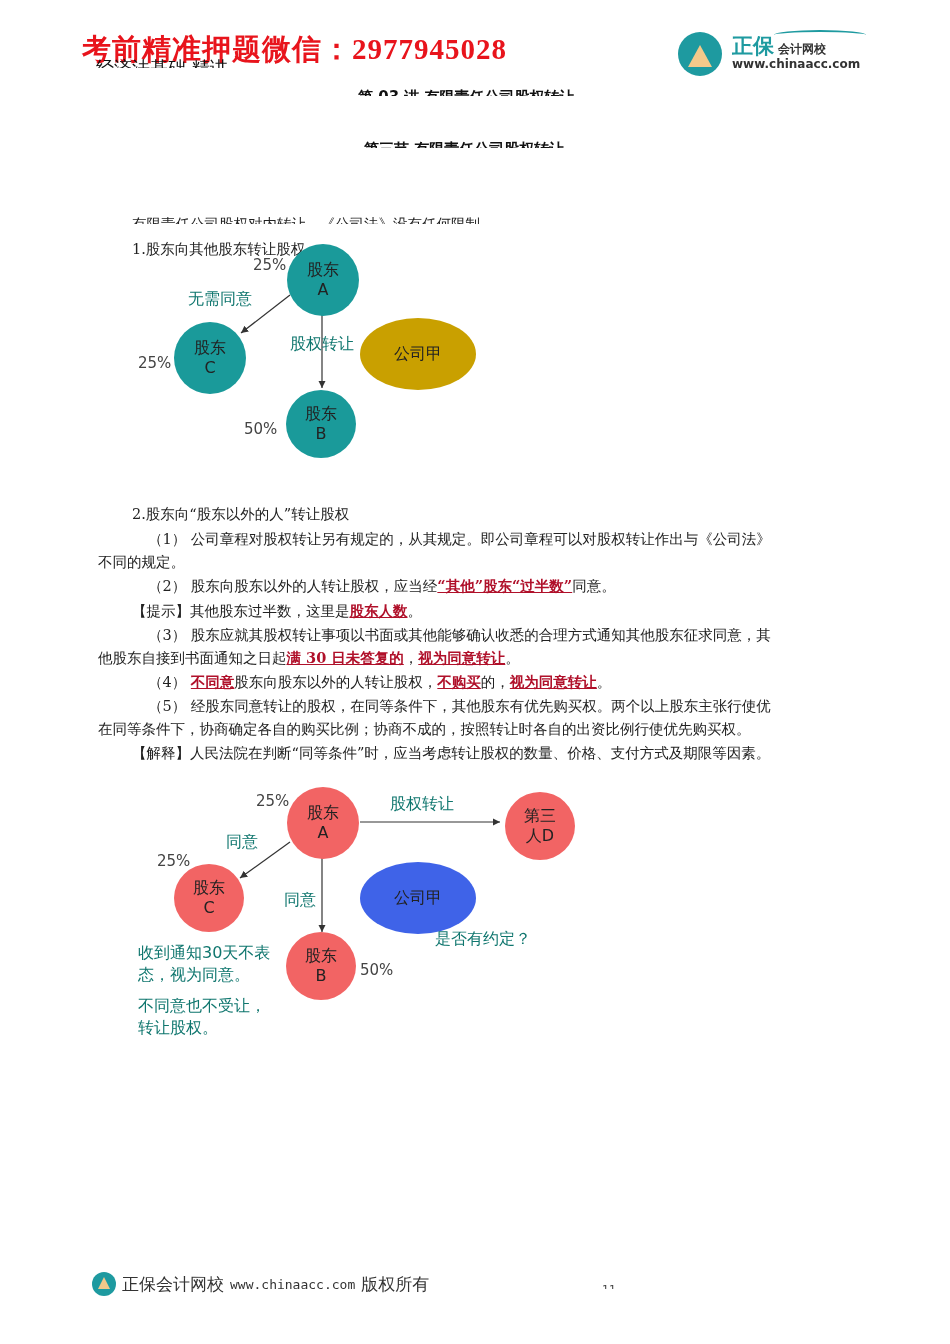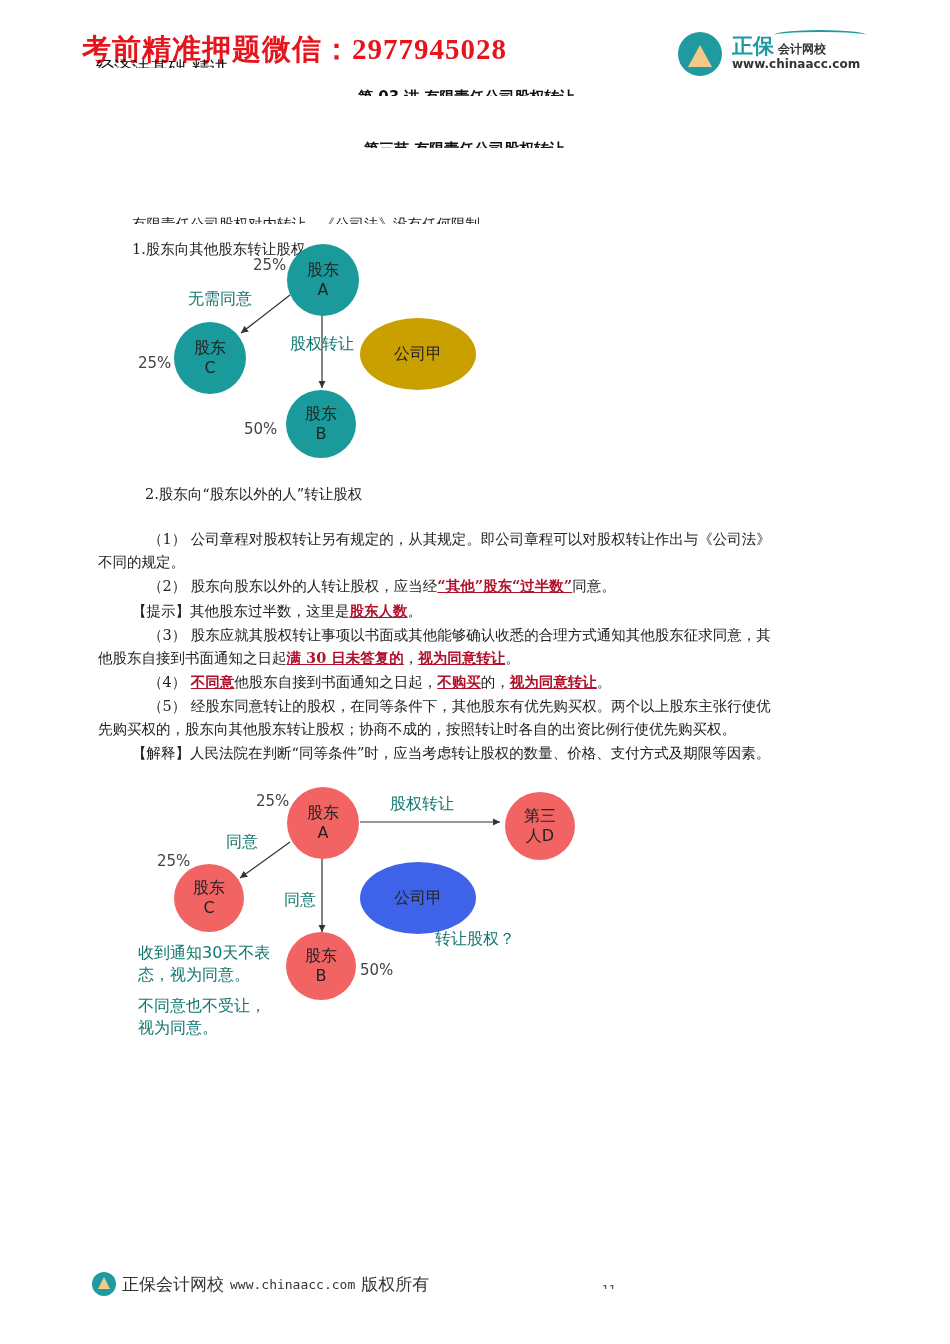--- a/index.html
+++ b/index.html
@@ -96,38 +96,38 @@
   <div class="pct" style="left:244px;top:420px;">50%</div>
 
   <div class="node" style="left:360px;top:318px;width:116px;height:72px;background:#c9a000;">
     <span>公司甲</span>
   </div>
 
   <div class="lbl" style="left:188px;top:289px;">无需同意</div>
   <div class="lbl" style="left:290px;top:334px;">股权转让</div>
 </div>
 
-<div class="abs p" style="left:132px;top:482px;margin-left:13px;">2.股东向“股东以外的人”转让股权</div>
+<div class="abs p" style="left:132px;top:502px;">2.股东向“股东以外的人”转让股权</div>
 <div class="abs p" style="left:148px;top:527px;">（1） 公司章程对股权转让另有规定的，从其规定。即公司章程可以对股权转让作出与《公司法》</div>
 <div class="abs p" style="left:98px;top:550px;">不同的规定。</div>
 <div class="abs p" style="left:148px;top:574px;">
   <span>（2） 股东向股东以外的人转让股权，应当经</span><span class="hl">“其他”股东“过半数”</span><span>同意。</span>
 </div>
 <div class="abs p" style="left:132px;top:599px;">
   <span>【提示】其他股东过半数，这里是</span><span class="hl">股东人数</span><span>。</span>
 </div>
 <div class="abs p" style="left:148px;top:623px;">（3） 股东应就其股权转让事项以书面或其他能够确认收悉的合理方式通知其他股东征求同意，其</div>
 <div class="abs p" style="left:98px;top:646px;">
   <span>他股东自接到书面通知之日起</span><span class="hl">满 30 日未答复的</span><span>，</span><span class="hl">视为同意转让</span><span>。</span>
 </div>
 <div class="abs p" style="left:148px;top:670px;">
-  <span>（4） </span><span class="hl">不同意</span><span>他股东自接到书面通知之日起，</span><span class="hl">不购买</span><span>的，</span><span class="hl">视为同意转让</span><span>。</span>
+  <span>（4） </span><span class="hl">不同意</span><span>股东向股东以外的人转让股权，</span><span class="hl">不购买</span><span>的，</span><span class="hl">视为同意转让</span><span>。</span>
 </div>
 <div class="abs p" style="left:148px;top:694px;">（5） 经股东同意转让的股权，在同等条件下，其他股东有优先购买权。两个以上股东主张行使优</div>
-<div class="abs p" style="left:98px;top:717px;">先购买权的，股东向其他股东转让股权；协商不成的，按照转让时各自的出资比例行使优先购买权。</div>
+<div class="abs p" style="left:98px;top:717px;">在同等条件下，协商确定各自的购买比例；协商不成的，按照转让时各自的出资比例行使优先购买权。</div>
 <div class="abs p" style="left:132px;top:741px;">【解释】人民法院在判断“同等条件”时，应当考虑转让股权的数量、价格、支付方式及期限等因素。</div>
 
 <div class="abs" style="left:0;top:0;width:950px;height:1344px;pointer-events:none;">
   <div class="node red" style="left:287px;top:787px;width:72px;height:72px;">
     <span>股东</span>
     <span>A</span>
   </div>
   <div class="pct" style="left:256px;top:792px;">25%</div>
 
   <div class="node red" style="left:174px;top:864px;width:70px;height:68px;">
@@ -147,28 +147,28 @@
     <span>人D</span>
   </div>
 
   <div class="node" style="left:360px;top:862px;width:116px;height:72px;background:#3f63e8;">
     <span>公司甲</span>
   </div>
 
   <div class="lbl" style="left:390px;top:794px;">股权转让</div>
   <div class="lbl" style="left:226px;top:832px;">同意</div>
   <div class="lbl" style="left:284px;top:890px;">同意</div>
-  <div class="lbl" style="left:435px;top:929px;">转让股权？</div>
+  <div class="lbl" style="left:435px;top:929px;">是否有约定？</div>
   <div class="lbl" style="left:138px;top:942px;line-height:22px;">
     <div>收到通知30天不表</div>
     <div>态，视为同意。</div>
   </div>
   <div class="lbl" style="left:138px;top:995px;line-height:22px;">
     <div>不同意也不受让，</div>
-    <div>视为同意。</div>
+    <div>转让股权。</div>
   </div>
 </div>
 
 <div class="abs footer">
   <div class="f-icon"></div>
   <span class="f-text">正保会计网校</span>
   <span class="f-text f-url">www.chinaacc.com</span>
   <span class="f-text">版权所有</span>
 </div>
 <div class="abs" style="left:602px;top:1283px;height:6px;overflow:hidden;font-size:11px;font-family:'DejaVu Sans',sans-serif;color:#444;">11</div>

